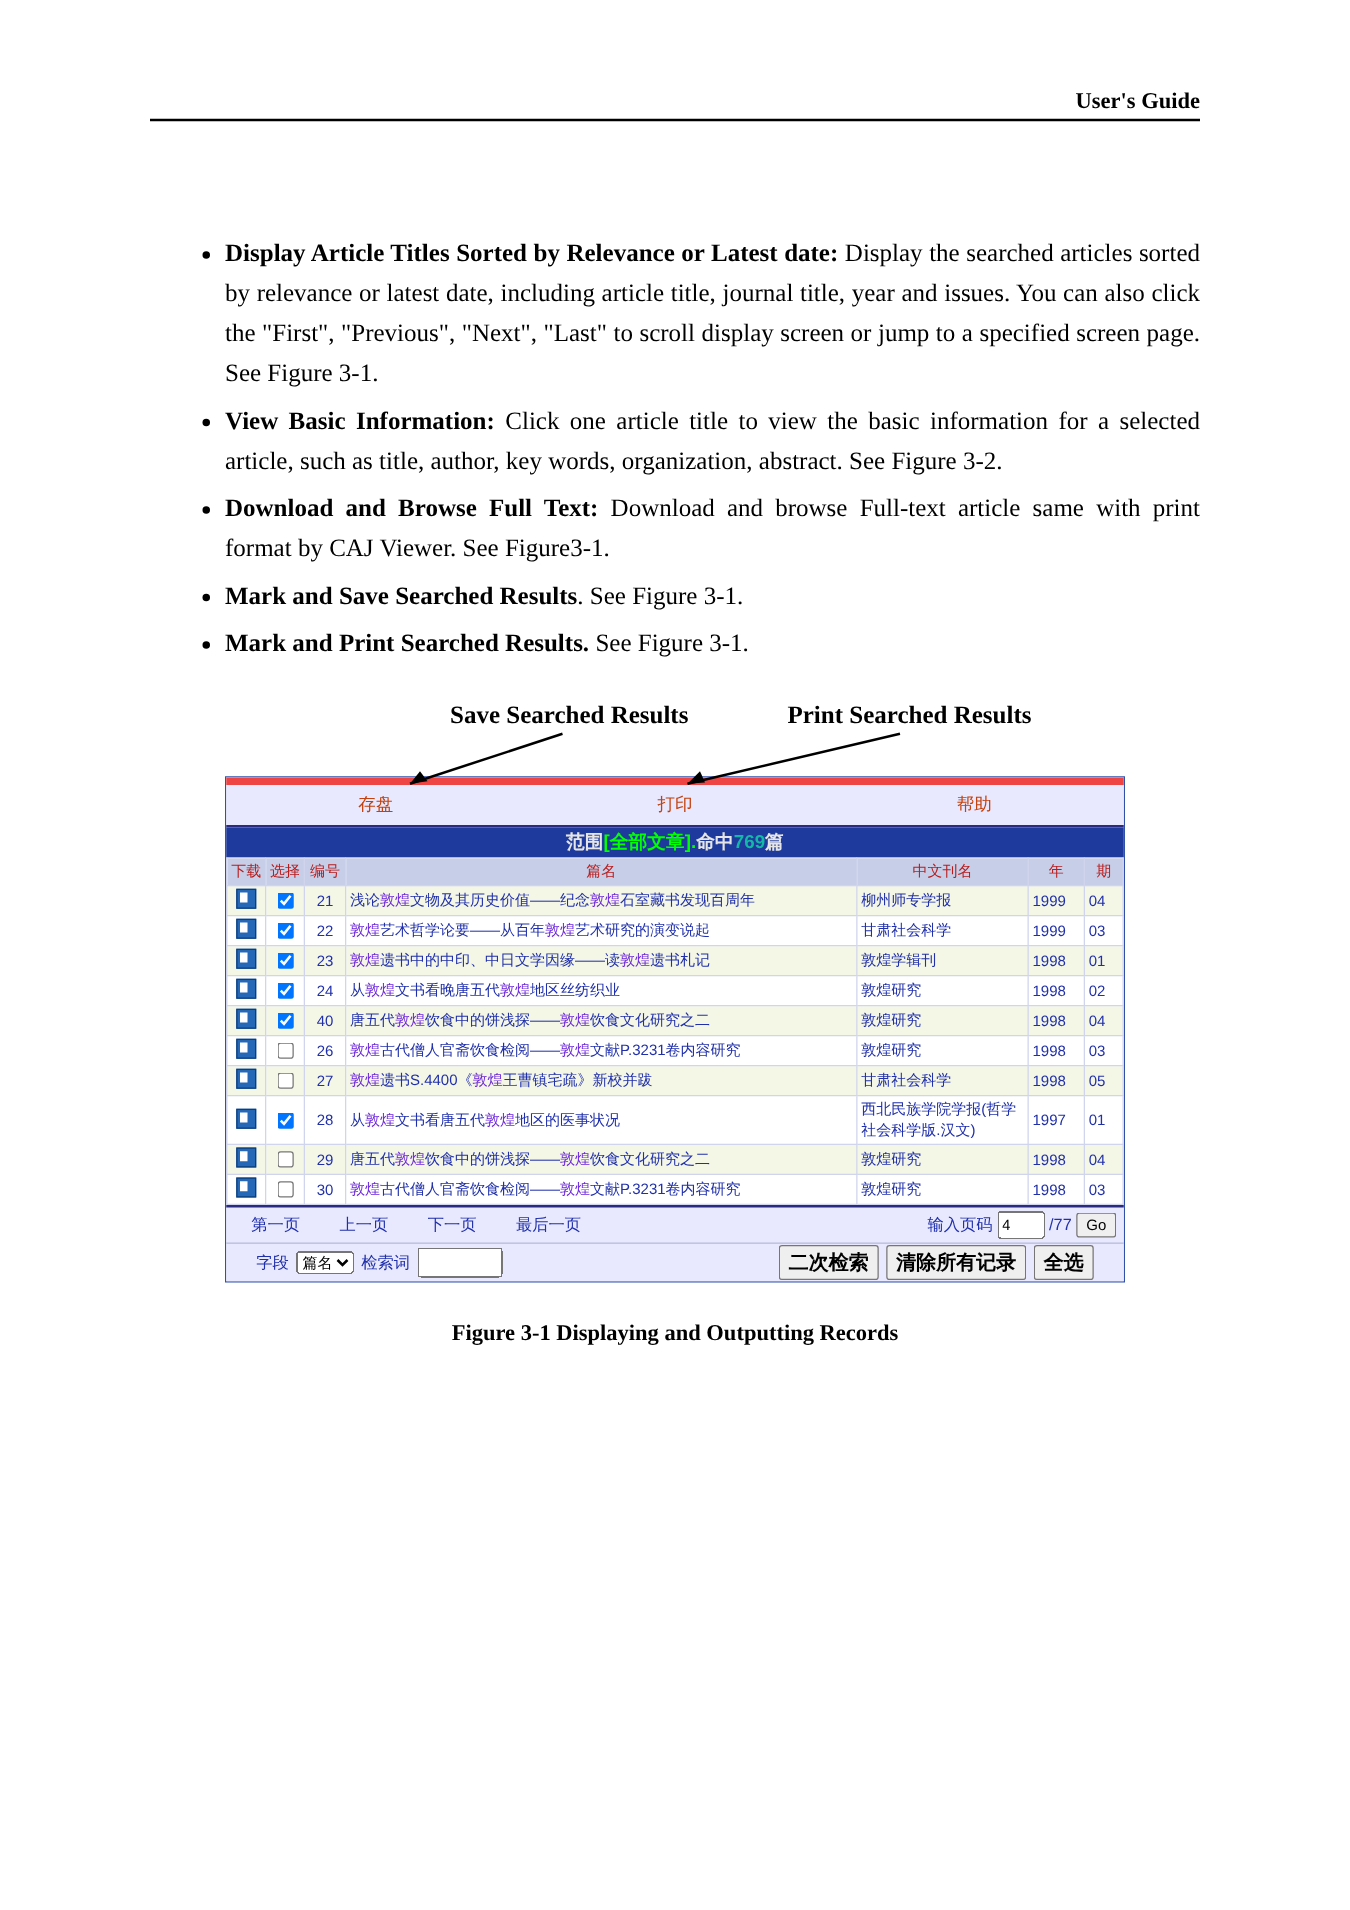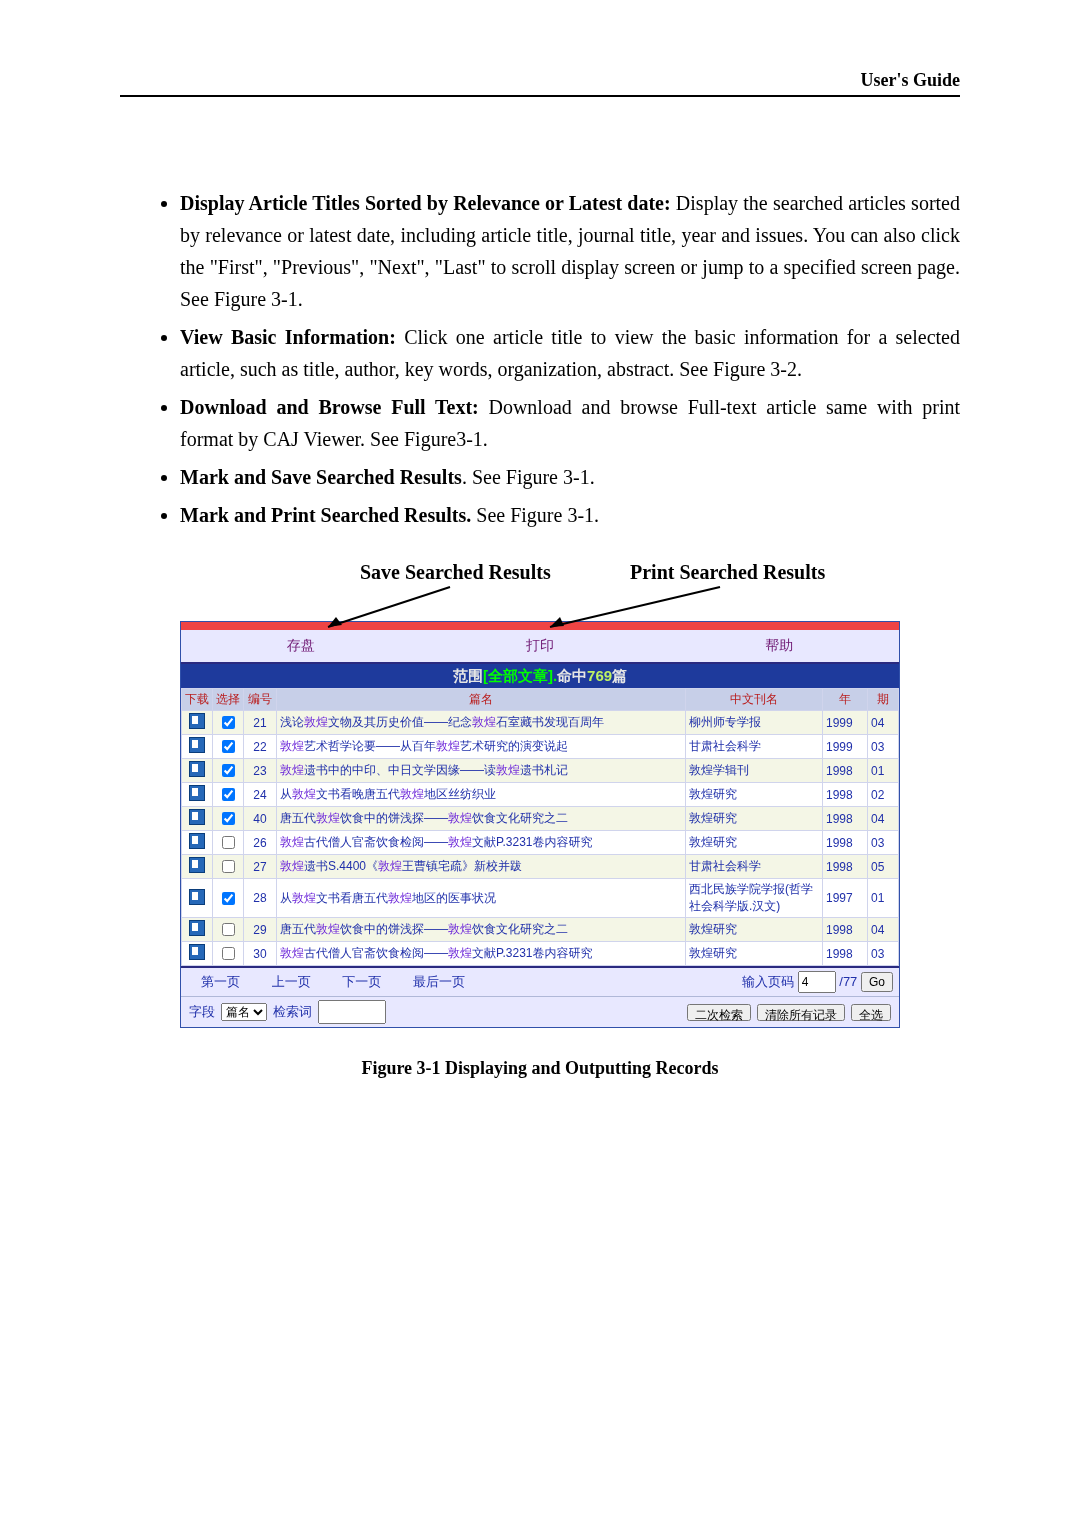--- a/index.html
+++ b/index.html
@@ -52,26 +52,26 @@
     margin: 0 auto;
     background: #fff;
     border: 1px solid #3050aa;
     font-family: Arial, sans-serif;
     font-size: 13px;
     box-sizing: border-box;
   }
   .ribbon {
     height: 32px;
     background: #e8e8ff;
-    border-top: 8px solid #ef4444;
+    border-top: 6px solid #ef4444;
     border-bottom: 2px solid #2a2a80;
     display: flex;
     align-items: center;
     justify-content: space-around;
-    color: #701a75;
+    color: #c2410c;
     font-size: 14px;
   }
   .scope {
     height: 24px;
     background: #1e3a9c;
     color: #fff;
     text-align: center;
     font-size: 15px;
     line-height: 24px;
     font-weight: bold;
@@ -127,28 +127,28 @@
   }
   .pager .links span { margin: 0 14px; }
   .pager input.pg { width: 30px; height: 16px; font-size: 12px; }
   .pager button { font-size: 12px; height: 20px; }
   .searchbar {
     height: 30px;
     background: #e8e8ff;
     border-top: 1px solid #b0b8d8;
     display: flex;
     align-items: center;
-    padding: 0 8px;
+    padding: 0 24px;
     color: #2030aa;
     font-size: 13px;
     gap: 6px;
   }
   .searchbar select, .searchbar input[type=text] { font-size: 12px; height: 18px; }
   .searchbar .spacer { flex: 1; }
-  .searchbar button { font-size: 12px; height: 17px; }
+  .searchbar button { font-size: 16px; height: 28px; font-weight: bold; }
   .caption {
     text-align: center;
     font-weight: bold;
     font-size: 18px;
     margin: 30px 0 12px 0;
   }
 </style>
 </head>
 <body>
 
@@ -175,21 +175,21 @@
     </svg>
   </div>
 
   <div class="shot">
     <div class="ribbon">
       <span>存盘</span>
       <span>打印</span>
       <span>帮助</span>
     </div>
     <div class="scope">
-      <span class="y">范围</span><span class="g">[</span><span class="g">全部文章</span><span class="g">].</span><span class="y">命中</span><span style="color:#bef264">769</span><span class="y">篇</span>
+      <span class="y">范围</span><span class="g">[</span><span class="g">全部文章</span><span class="g">].</span><span class="y">命中</span><span style="color:#14b8a6">769</span><span class="y">篇</span>
     </div>
     <table class="res">
       <thead>
         <tr>
           <th style="width:24px">下载</th>
           <th style="width:24px">选择</th>
           <th style="width:26px">编号</th>
           <th>篇名</th>
           <th style="width:130px">中文刊名</th>
           <th style="width:38px">年</th>

